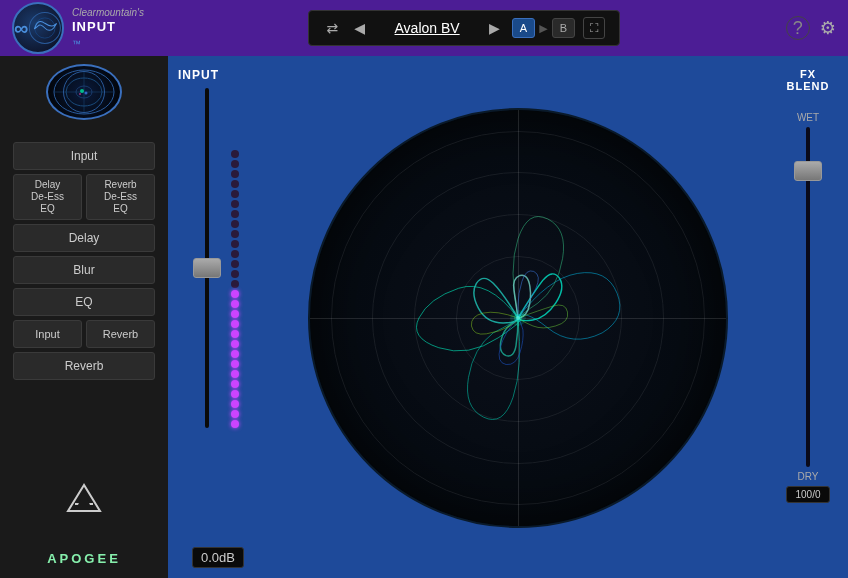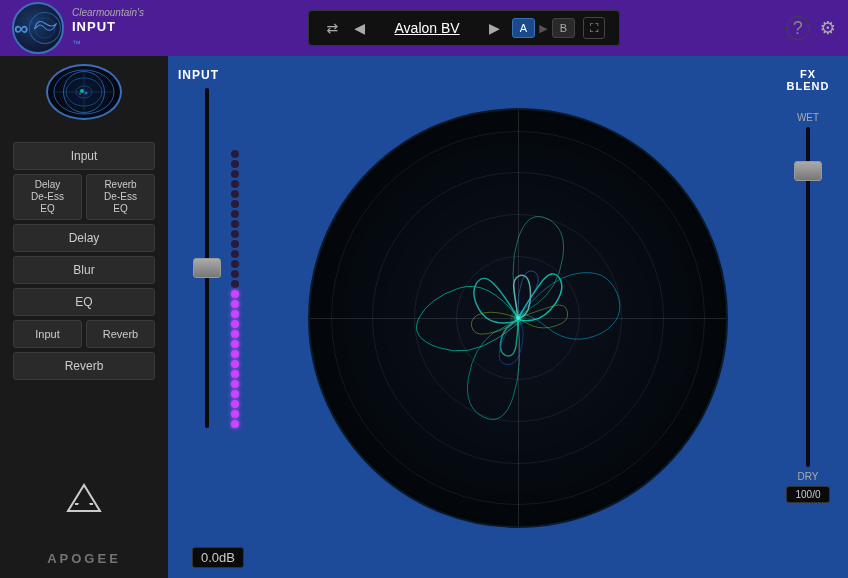--- a/index.html
+++ b/index.html
@@ -189,21 +189,21 @@
       border-radius: 3px;
       color: #ccc;
       font-size: 11px;
       cursor: pointer;
       text-align: center;
       line-height: 26px;
     }
 
     .sidebar-spacer { height: 6px; }
     .apogee-text {
-      color: #737373;
+      color: #86efac;
       font-size: 13px;
       letter-spacing: 3px;
       font-weight: bold;
       margin-top: 36px;
     }
 
     
     .main-panel {
       flex: 1;
       background: #1e4a9a;

